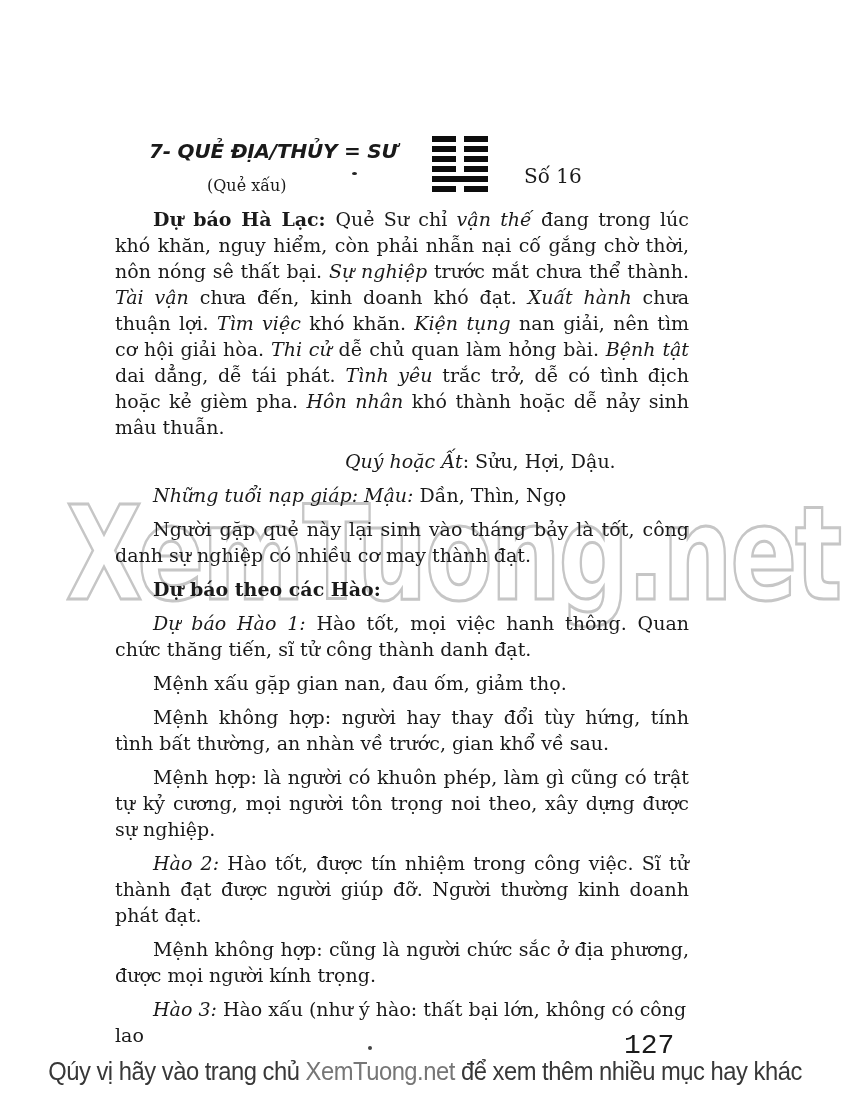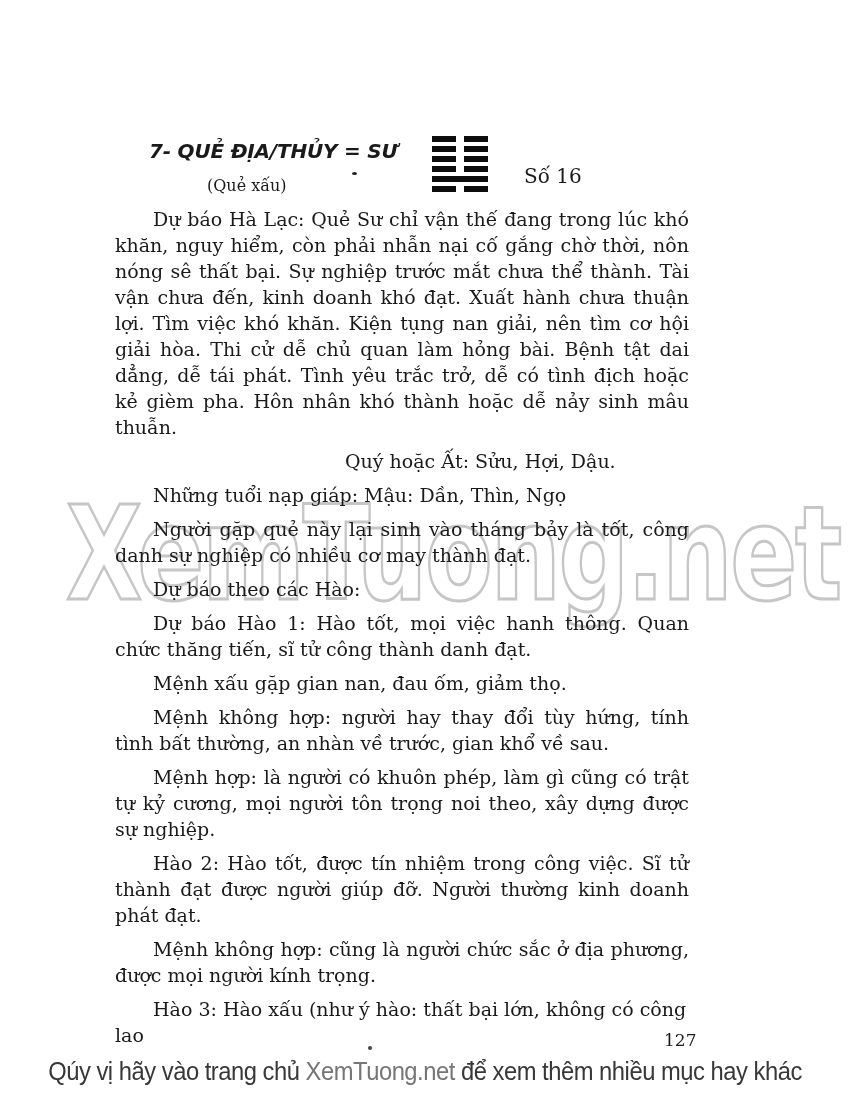--- a/index.html
+++ b/index.html
@@ -35,24 +35,24 @@
   .hx-row.broken{display:flex;justify-content:space-between;}
   .hx-row.broken .seg{width:24px;height:6px;background:#0d0d0d;}
   
   .body-block{
     position:absolute;left:115px;top:206px;width:574px;z-index:2;
     font-size:19px;line-height:26px;
   }
   .para{margin:0 0 8px 0;text-indent:38px;text-align:justify;}
   .para.plain{text-align:left;}
   .para.indent-deep{text-indent:230px;}
-  .para .b{font-weight:normal;}
-  .para .i{}
+  .para .b{font-weight:bold;}
+  .para .i{font-style:italic;}
   
-  .pageno{position:absolute;left:664px;top:1030px;font-size:17px;z-index:2;}
+  .pageno{position:absolute;left:624px;top:1030px;font-size:28px;z-index:2;font-family:Liberation Mono, monospace;}
   .site-footer{
     position:absolute;left:0;top:1057px;width:850px;text-align:center;
     font-family:"Liberation Sans",sans-serif;font-size:25px;letter-spacing:-0.5px;
     color:var(--footer-ink,#383838);
     transform:scaleX(0.95);transform-origin:center top;
     white-space:nowrap;z-index:2;
   }
   .site-footer .brand{color:var(--brand-ink,#767676);}
   
   .speck{position:absolute;border-radius:50%;background:#444;z-index:2;}

